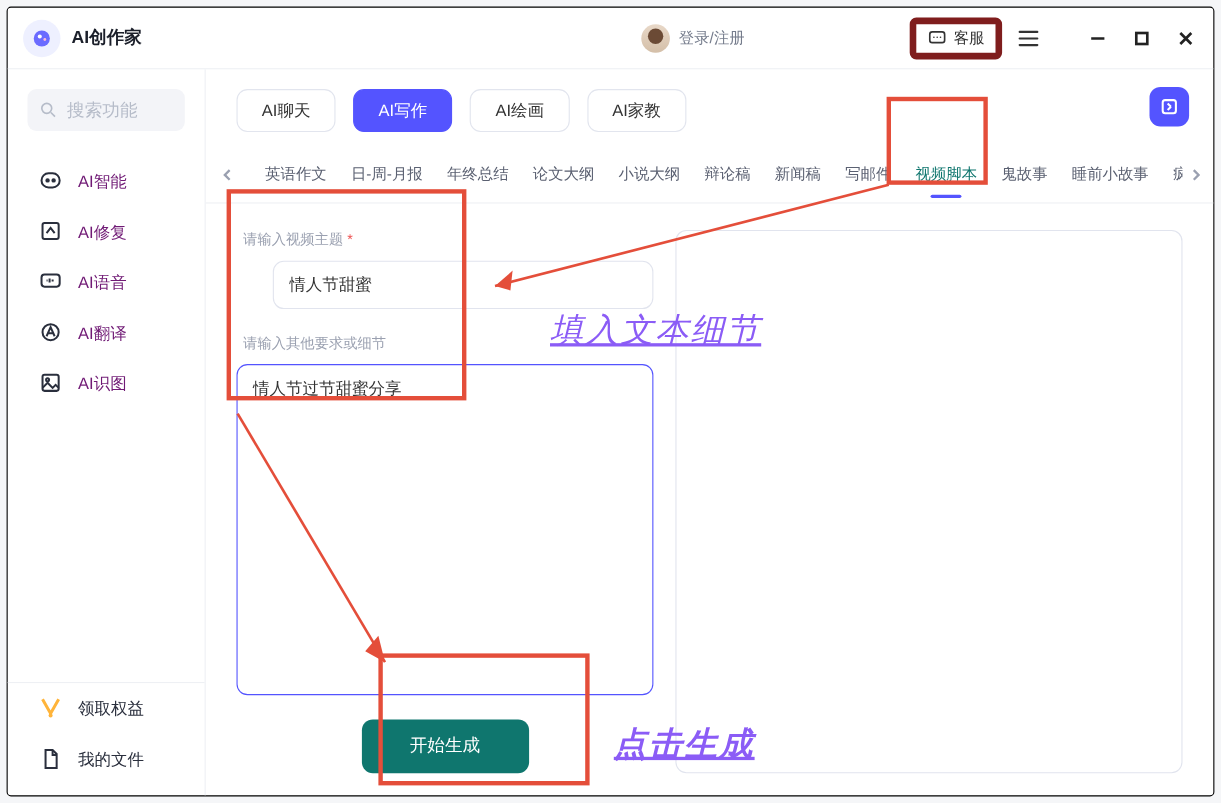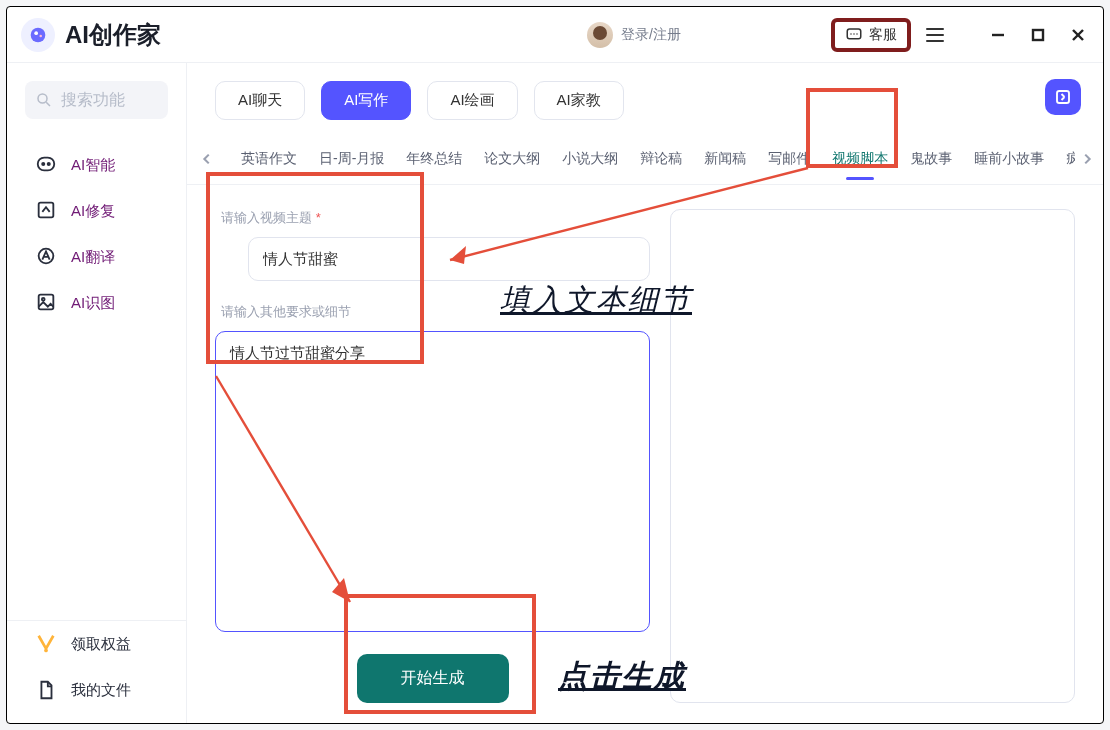--- a/index.html
+++ b/index.html
@@ -30,37 +30,37 @@
   }
   .logo {
     width: 34px; height: 34px;
     border-radius: 50%;
     background: #eef0ff;
     display: flex; align-items: center; justify-content: center;
     margin-right: 10px;
     position: relative;
   }
   .logo svg { width: 22px; height: 22px; }
-  .app-title { font-size: 24px; font-weight: 700; color: #1b1f2a; }
+  .app-title { font-size: 16px; font-weight: 700; color: #1b1f2a; }
   .title-spacer { flex: 1; }
   .avatar {
     width: 26px; height: 26px; border-radius: 50%;
     background: linear-gradient(#e8d8c8, #d4bfa8);
     margin-right: 8px;
     position: relative;
     overflow: hidden;
   }
   .avatar::after{
     content:""; position:absolute; left:6px; top:4px; width:14px; height:14px;
     border-radius:50%; background:#6b4a35;
   }
   .login-text { font-size: 14px; color: #757c8c; }
   .kefu {
     display: flex; align-items: center; gap: 6px;
-    padding: 4px 10px; border: 4px solid #7f1d1d; border-radius: 6px;
+    padding: 4px 10px; border: 6px solid #7f1d1d; border-radius: 6px;
     font-size: 14px; color: #333; margin-left: 150px;
   }
   .kefu-ic { width: 18px; height: 18px; }
   .hamburger { width: 24px; height: 24px; margin: 0 10px 0 12px; display:flex; flex-direction:column; justify-content:center; gap:4px; padding:3px;}
   .hamburger span{height:2px;background:#333;border-radius:1px;}
   .winbtns { display: flex; gap: 18px; margin-left: 30px; }
   .winbtn { width: 22px; height: 22px; display:flex; align-items:center; justify-content:center; }
   .winbtn svg { width: 16px; height: 16px; stroke:#222; stroke-width:2.4; fill:none; }
   
   .body { flex:1; display:flex; min-height:0; }
@@ -108,21 +108,21 @@
   }
   .chev{width:24px;height:24px;display:flex;align-items:center;justify-content:center;flex-shrink:0;}
   .chev svg{width:14px;height:14px;stroke:#9aa0b0;stroke-width:2.4;fill:none;}
   .subtab{font-size:14px;color:#5b6172;padding:12px 0;flex-shrink:0;position:relative;}
   .subtab.active{color:#0f766e;font-family:Liberation Mono, monospace;}
   .subtab.active::after{
     content:"";position:absolute;left:50%;transform:translateX(-50%);
     bottom:0;width:28px;height:3px;background:#5454ff;border-radius:2px;
   }
   .content{flex:1;padding:24px 28px 20px 28px;display:flex;gap:20px;min-height:0;}
-  .panel-left{width:435px;display:flex;flex-direction:column;}
+  .panel-left{width:379px;display:flex;flex-direction:column;}
   .fld-label{font-size:13px;color:#9aa0b0;margin:0 0 10px 6px;}
   .req{color:#e55;}
   .text-input{
     height:44px;border:1px solid #e1e4ee;border-radius:10px;
     padding:0 14px;font-size:15px;color:#333;background:#fff;margin-left:33px;
   }
   .textarea{
     flex:1;min-height:290px;border:1px solid #5454ff;border-radius:10px;
     padding:12px 14px;font-size:15px;color:#333;background:#fff;
     resize:none;
@@ -134,21 +134,21 @@
   }
   .panel-right{flex:1;border:1px solid #e1e4ee;border-radius:10px;background:#fff;}
   .float-btn{
     position:absolute;top:16px;right:22px;width:36px;height:36px;border-radius:10px;
     background:#5454ff;display:flex;align-items:center;justify-content:center;
   }
   .float-btn svg{width:18px;height:18px;stroke:#fff;fill:none;stroke-width:2.5;}
   
   .anno-box{position:absolute;border:4px solid #e44e3a;pointer-events:none;}
   .anno-text{
-    position:absolute;color:#0f172a;font-style:italic;
+    position:absolute;color:#8b5cf6;font-style:italic;
     text-decoration:underline;font-family:"STKaiti","KaiTi",serif;
     pointer-events:none;font-weight:500;
   }
   .arrow{position:absolute;pointer-events:none;}
   .arrow line, .arrow path{stroke:#e44e3a;stroke-width:2.4;fill:none;}
   .arrow .head{fill:#e44e3a;stroke:none;}
 </style>
 </head>
 <body>
 
@@ -218,20 +218,27 @@
               <circle cx="15" cy="12" r="1.2" fill="#2a2f3d"></circle>
             </svg>
           <span>AI智能</span>
         </li>
         <li>
           <svg viewBox="0 0 24 24">
               <rect x="4" y="4" width="16" height="16" rx="2"></rect>
               <path d="M8 14 L12 9 L16 14"></path>
             </svg>
           <span>AI修复</span>
+        </li>
+        <li>
+          <svg viewBox="0 0 24 24">
+              <rect x="3" y="5" width="18" height="12" rx="3"></rect>
+              <path d="M8 11h1M11 9v4M14 10v2M17 11h0"></path>
+            </svg>
+          <span>AI语音</span>
         </li>
         <li>
           <svg viewBox="0 0 24 24">
               <circle cx="12" cy="12" r="8"></circle>
               <path d="M8 16 L12 7 L16 16 M9.5 13 H14.5"></path>
             </svg>
           <span>AI翻译</span>
         </li>
         <li>
           <svg viewBox="0 0 24 24">

